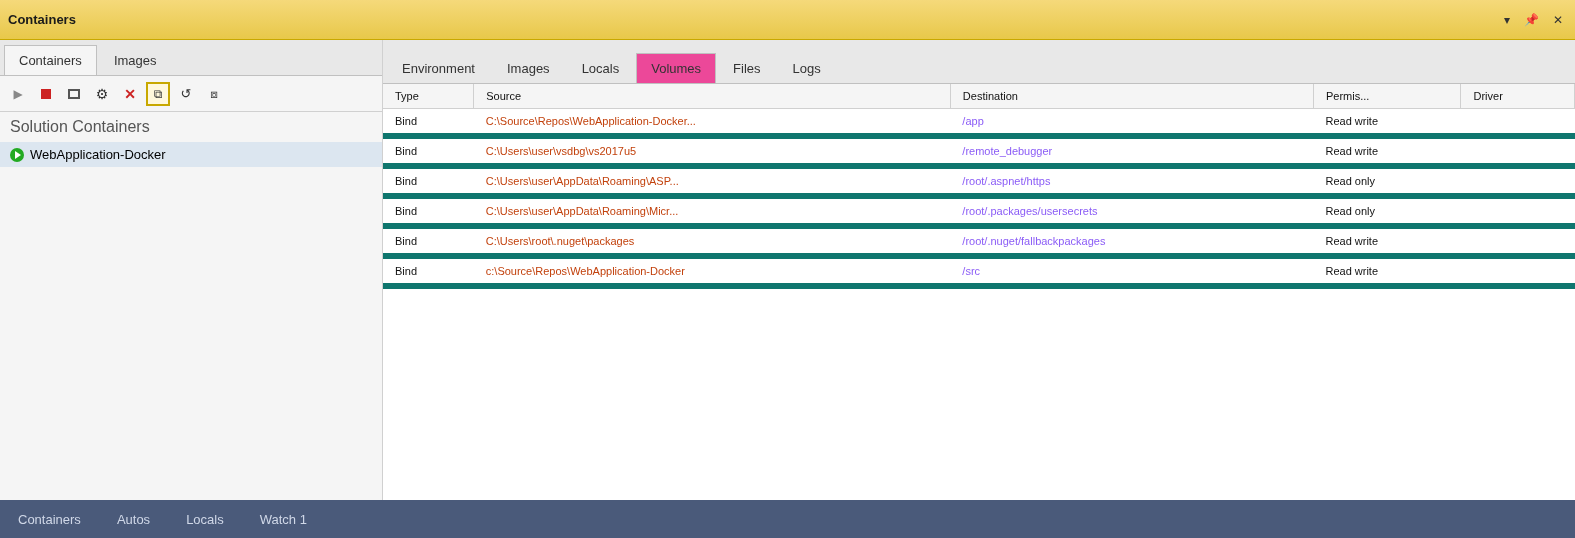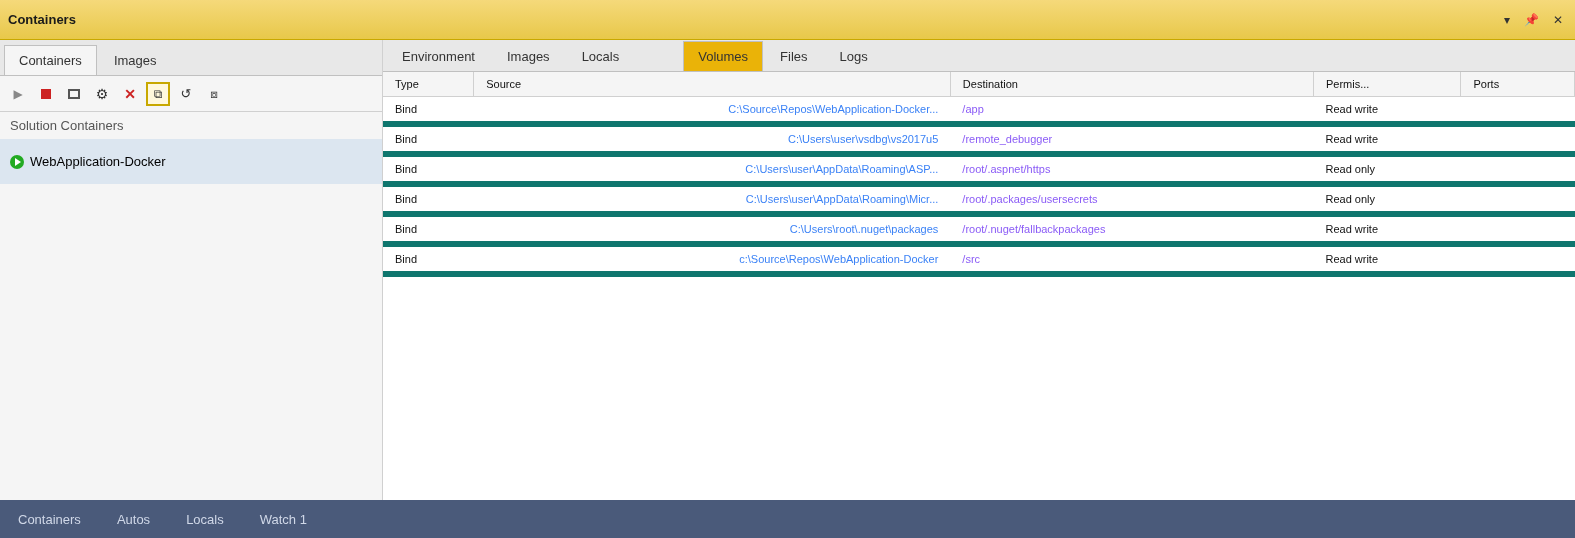--- a/index.html
+++ b/index.html
@@ -105,28 +105,28 @@
       color: #333;
     }
     .toolbar-btn-active {
       border: 2px solid #c8a800;
       background: #fff8dc;
     }
 
     
     .solution-header {
       padding: 6px 10px;
-      font-size: 13px;
+      font-size: 16px;
       color: #555;
       background: #f5f5f5;
     }
     .container-item {
       display: flex;
       align-items: center;
-      padding: 15px 10px;
+      padding: 5px 10px;
       background: #dce6f0;
       cursor: pointer;
       gap: 6px;
     }
     .play-icon {
       width: 14px;
       height: 14px;
       background: #22aa22;
       border-radius: 50%;
       display: flex;
@@ -148,41 +148,40 @@
       display: flex;
       flex-direction: column;
       background: #fff;
     }
 
     
     .right-tab-bar {
       display: flex;
       background: #e8e8e8;
       border-bottom: 1px solid #c0c0c0;
-      height: 32px;
+      height: 44px;
       align-items: flex-end;
       padding: 0 4px;
     }
     .right-tab {
       padding: 6px 14px;
       font-size: 13px;
       color: #333;
       cursor: pointer;
       border: 1px solid transparent;
       border-bottom: none;
       background: transparent;
       margin-right: 2px;
       height: 30px;
       display: flex;
       align-items: center;
     }
     .right-tab.active {
-      background: #eab308;
+      background: #ec4899;
       border-color: #c0c0c0;
-      margin-left: 47px;
     }
 
     
     .data-table {
       width: 100%;
       border-collapse: collapse;
       font-size: 11px;
     }
     .data-table thead tr {
       background: #f5f5f5;
@@ -194,22 +193,21 @@
       font-weight: 400;
       color: #111;
       border-right: 1px solid #d0d0d0;
     }
     .data-table td {
       padding: 6px 12px;
       border-bottom: 6px solid #0f766e;
       color: #111;
     }
     .data-table td.source-col {
-      color: #3b82f6;
-      text-align: right;
+      color: #c2410c;
     }
     .data-table td.dest-col {
       color: #8b5cf6;
     }
     .table-wrapper {
       overflow: auto;
       flex: 1;
     }
 
     
@@ -314,21 +312,21 @@
       </div>
 
       <div class="table-wrapper">
         <table class="data-table">
           <thead>
             <tr>
               <th style="width:80px;">Type</th>
               <th style="width:420px;">Source</th>
               <th style="width:320px;">Destination</th>
               <th style="width:130px;">Permis...</th>
-              <th style="width:100px;">Ports</th>
+              <th style="width:100px;">Driver</th>
             </tr>
           </thead>
           <tbody id="table-body">
           <tr>
       <td>Bind</td>
       <td class="source-col">C:\Source\Repos\WebApplication-Docker...</td>
       <td class="dest-col">/app</td>
       <td>Read write</td>
       <td></td>
     </tr>

